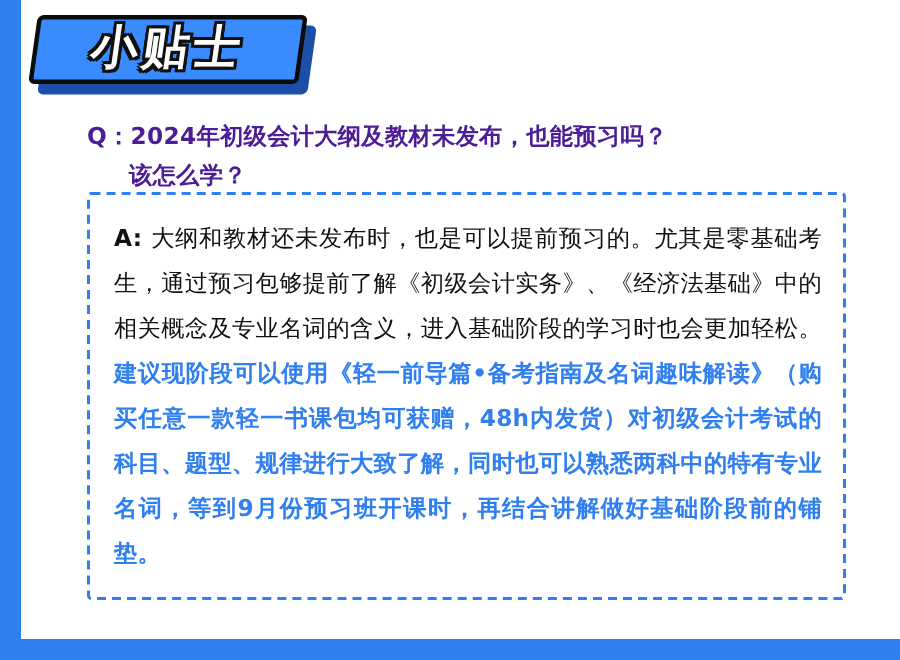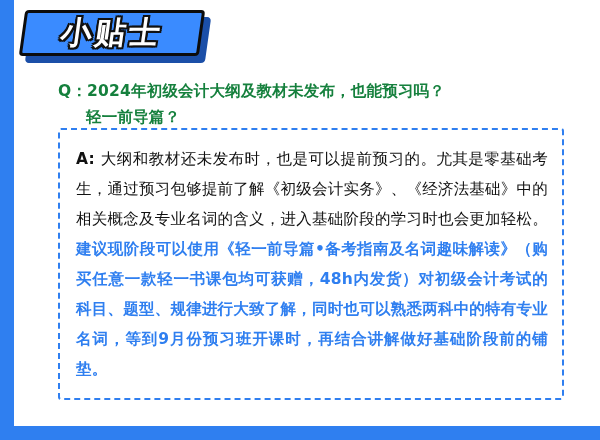--- a/index.html
+++ b/index.html
@@ -88,21 +88,21 @@
   }
   
   .question {
     position: absolute;
     left: 58px;
     top: 78px;
     width: 510px;
     font-family: "DejaVu Sans", sans-serif;
     font-size: 15.5px;
     font-weight: bold;
-    color: #15803d;
+    color: #4c1d95;
     line-height: 26px;
     letter-spacing: 0.2px;
   }
   .q-line2 {
     padding-left: 28px;
   }
   
   .answer-box {
     position: absolute;
     left: 58px;
@@ -147,21 +147,21 @@
   <div class="bottom-bar"></div>
 
   <div class="badge-wrap">
     <div class="badge-shadow"></div>
     <div class="badge"></div>
     <div class="badge-text">小贴士</div>
   </div>
 
   <div class="question">
     <div>Q：2024年初级会计大纲及教材未发布，也能预习吗？</div>
-    <div class="q-line2">轻一前导篇？</div>
+    <div class="q-line2">该怎么学？</div>
   </div>
 
   <div class="answer-box">
     <div class="answer-text">
       <span class="lead">A: </span><span class="seg-dark">大纲和教材还未发布时，也是可以提前预习的。尤其是零基础考生，通过预习包够提前了解《初级会计实务》、《经济法基础》中的相关概念及专业名词的含义，进入基础阶段的学习时也会更加轻松。</span><span class="seg-blue">建议现阶段可以使用《轻一前导篇•备考指南及名词趣味解读》（购买任意一款轻一书课包均可获赠，48h内发货）对初级会计考试的科目、题型、规律进行大致了解，同时也可以熟悉两科中的特有专业名词，等到9月份预习班开课时，再结合讲解做好基础阶段前的铺垫。</span>
     </div>
   </div>
 
 </div>
 

